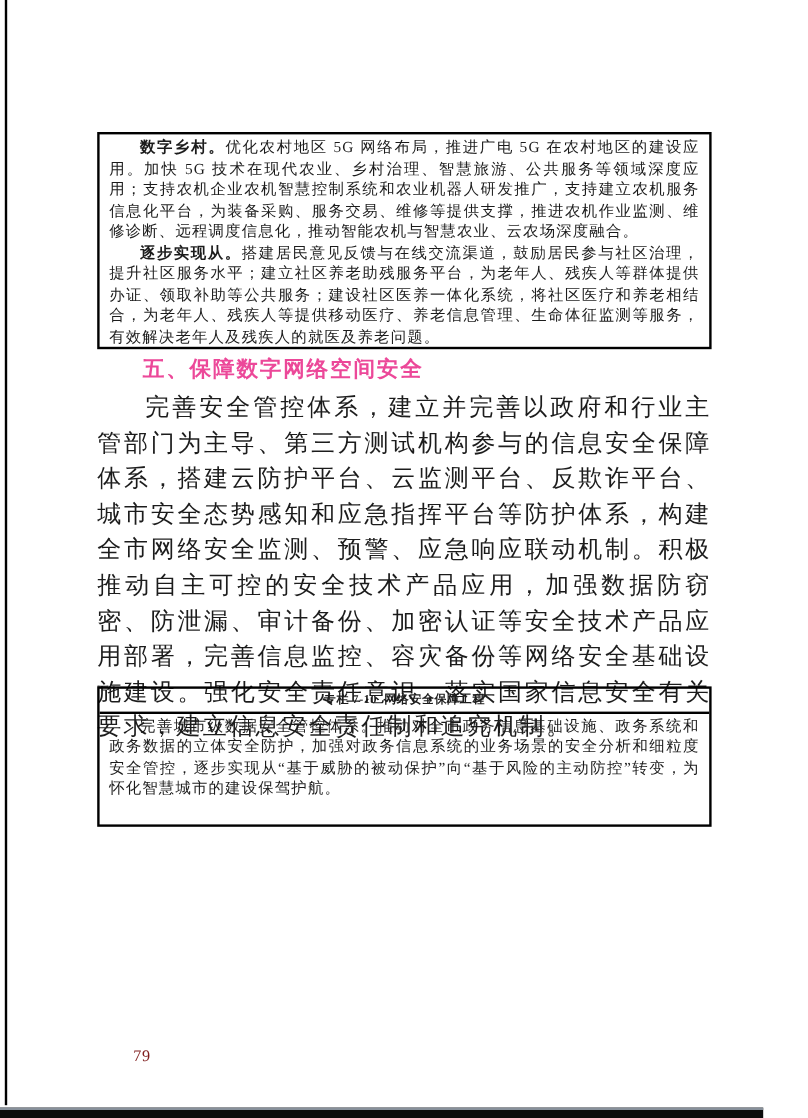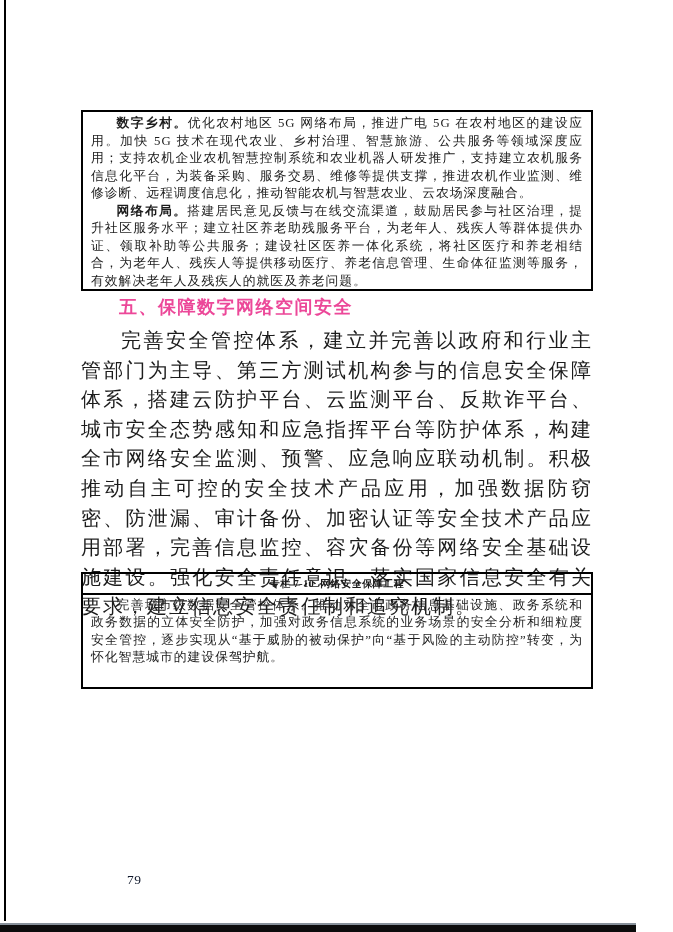--- a/index.html
+++ b/index.html
@@ -95,36 +95,35 @@
     text-align: justify;
     text-justify: inter-ideograph;
     text-indent: 2em;
   }
 
   
   .page-number {
     position: absolute; left: 111px; top: 872px;
     font-size: 13.5px;
     letter-spacing: 0.5px;
-    color: #0f172a;
-    margin-left: 16px;
+    color: #7f1d1d;
   }
 </style>
 </head>
 <body>
 
 <div class="page">
 
   <div class="edge-left"></div>
   <div class="edge-right"></div>
   <div class="edge-bottom"></div>
 
   <div class="top-box">
     <p><b>数字乡村。</b><span>优化农村地区 5G 网络布局，推进广电 5G 在农村地区的建设应用。加快 5G 技术在现代农业、乡村治理、智慧旅游、公共服务等领域深度应用；支持农机企业农机智慧控制系统和农业机器人研发推广，支持建立农机服务信息化平台，为装备采购、服务交易、维修等提供支撑，推进农机作业监测、维修诊断、远程调度信息化，推动智能农机与智慧农业、云农场深度融合。</span></p>
-    <p><b>网络布局。</b><span>搭建居民意见反馈与在线交流渠道，鼓励居民参与社区治理，提升社区服务水平；建立社区养老助残服务平台，为老年人、残疾人等群体提供办证、领取补助等公共服务；建设社区医养一体化系统，将社区医疗和养老相结合，为老年人、残疾人等提供移动医疗、养老信息管理、生命体征监测等服务，有效解决老年人及残疾人的就医及养老问题。</span></p>
+    <p><b>逐步实现从。</b><span>搭建居民意见反馈与在线交流渠道，鼓励居民参与社区治理，提升社区服务水平；建立社区养老助残服务平台，为老年人、残疾人等群体提供办证、领取补助等公共服务；建设社区医养一体化系统，将社区医疗和养老相结合，为老年人、残疾人等提供移动医疗、养老信息管理、生命体征监测等服务，有效解决老年人及残疾人的就医及养老问题。</span></p>
   </div>
 
   <h2 class="section-heading">五、保障数字网络空间安全</h2>
 
   <p class="body-para">完善安全管控体系，建立并完善以政府和行业主管部门为主导、第三方测试机构参与的信息安全保障体系，搭建云防护平台、云监测平台、反欺诈平台、城市安全态势感知和应急指挥平台等防护体系，构建全市网络安全监测、预警、应急响应联动机制。积极推动自主可控的安全技术产品应用，加强数据防窃密、防泄漏、审计备份、加密认证等安全技术产品应用部署，完善信息监控、容灾备份等网络安全基础设施建设。强化安全责任意识，落实国家信息安全有关要求，建立信息安全责任制和追究机制。</p>
 
   <div class="bottom-box">
     <div class="box-title">专栏 7-10  网络安全保障工程</div>
     <p class="box-body">完善城市级数据安全管控体系。推动对全市政务信息基础设施、政务系统和政务数据的立体安全防护，加强对政务信息系统的业务场景的安全分析和细粒度安全管控，逐步实现从“基于威胁的被动保护”向“基于风险的主动防控”转变，为怀化智慧城市的建设保驾护航。</p>
   </div>

